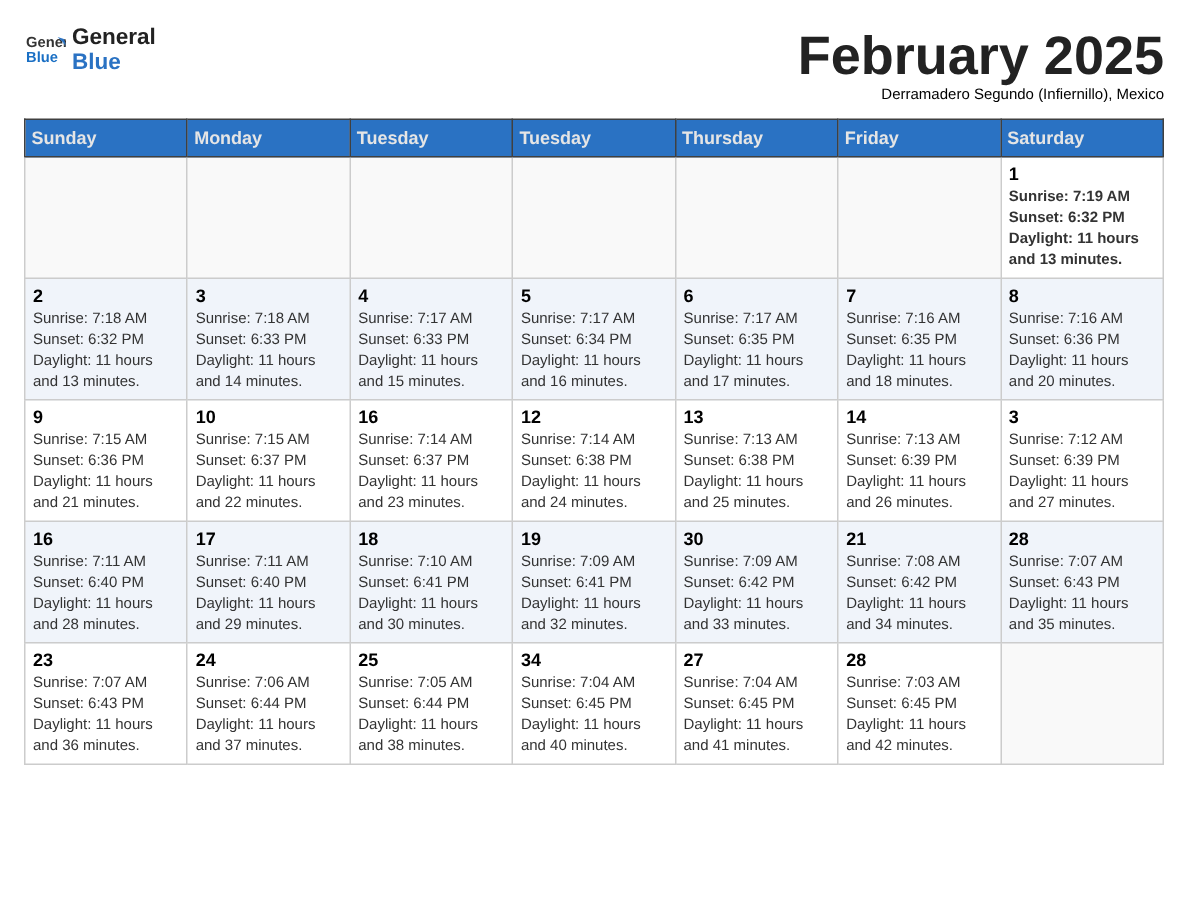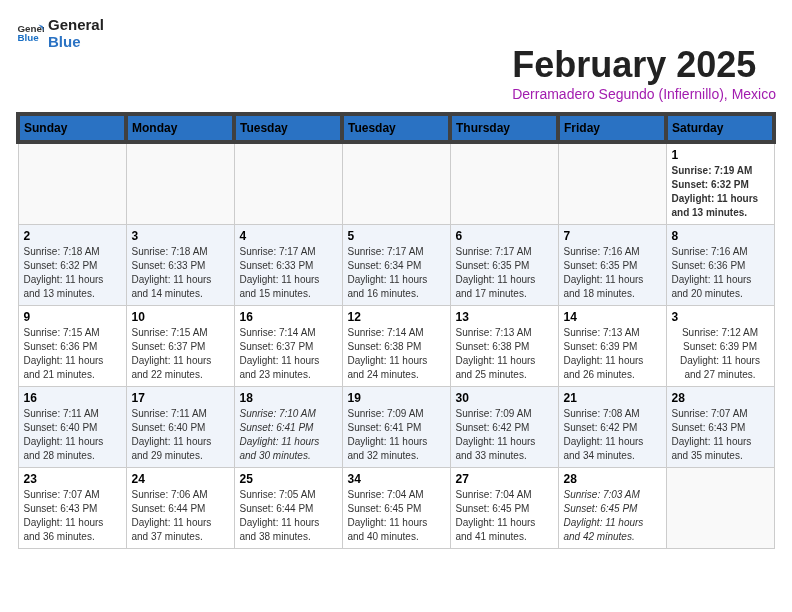--- a/index.html
+++ b/index.html
@@ -19,43 +19,43 @@
     .logo {
       display: flex;
       align-items: center;
       gap: 4px;
     }
     .logo-icon {
       width: 28px;
       height: 28px;
     }
     .title-area {
-      margin-top: 28px;
+      text-align: right;
     }
     .month-title {
       font-size: 36px;
       font-weight: bold;
       color: #222;
     }
     .subtitle {
-      font-size: 14px;
-      color: #a21caf;
+      font-size: 10px;
+      color: #000000;
     }
     .calendar {
       width: 100%;
       border-collapse: collapse;
       font-size: 10.5px;
     }
     .calendar th {
       background: #2a72c3;
-      color: #000000;
+      color: #e5e5e5;
       padding: 5px 4px;
       text-align: left;
       font-size: 12px;
-      border: 4px solid #404040;
+      border: 1px solid #404040;
     }
     .calendar td {
       border: 1px solid #ccc;
       vertical-align: top;
       padding: 4px 5px;
       width: calc(100% / 7);
       height: 80px;
     }
     .day-number {
       font-weight: bold;
@@ -216,21 +216,21 @@
         </td>
         <td class="row-white">
           <div class="day-number">14</div>
           <div class="day-info" style="white-space: pre-line;">Sunrise: 7:13 AM
 Sunset: 6:39 PM
 Daylight: 11 hours
 and 26 minutes.</div>
         </td>
         <td class="row-white">
           <div class="day-number">3</div>
-          <div class="day-info" style="white-space: pre-line; text-align: center;">Sunrise: 7:12 AM
+          <div class="day-info" style="white-space: pre-line;">Sunrise: 7:12 AM
 Sunset: 6:39 PM
 Daylight: 11 hours
 and 27 minutes.</div>
         </td>
       </tr>
       <tr>
         <td class="row-shade">
           <div class="day-number">16</div>
           <div class="day-info" style="white-space: pre-line;">Sunrise: 7:11 AM
 Sunset: 6:40 PM
@@ -239,21 +239,21 @@
         </td>
         <td class="row-shade">
           <div class="day-number">17</div>
           <div class="day-info" style="white-space: pre-line;">Sunrise: 7:11 AM
 Sunset: 6:40 PM
 Daylight: 11 hours
 and 29 minutes.</div>
         </td>
         <td class="row-shade">
           <div class="day-number">18</div>
-          <div class="day-info" style="white-space: pre-line; font-style: italic;">Sunrise: 7:10 AM
+          <div class="day-info" style="white-space: pre-line;">Sunrise: 7:10 AM
 Sunset: 6:41 PM
 Daylight: 11 hours
 and 30 minutes.</div>
         </td>
         <td class="row-shade">
           <div class="day-number">19</div>
           <div class="day-info" style="white-space: pre-line;">Sunrise: 7:09 AM
 Sunset: 6:41 PM
 Daylight: 11 hours
 and 32 minutes.</div>
@@ -311,21 +311,21 @@
         </td>
         <td class="row-white">
           <div class="day-number">27</div>
           <div class="day-info" style="white-space: pre-line;">Sunrise: 7:04 AM
 Sunset: 6:45 PM
 Daylight: 11 hours
 and 41 minutes.</div>
         </td>
         <td class="row-white">
           <div class="day-number">28</div>
-          <div class="day-info" style="white-space: pre-line; font-style: italic;">Sunrise: 7:03 AM
+          <div class="day-info" style="white-space: pre-line;">Sunrise: 7:03 AM
 Sunset: 6:45 PM
 Daylight: 11 hours
 and 42 minutes.</div>
         </td>
         <td class="empty-cell"></td>
       </tr>
     </tbody>
 </table>
 
 </body></html>

